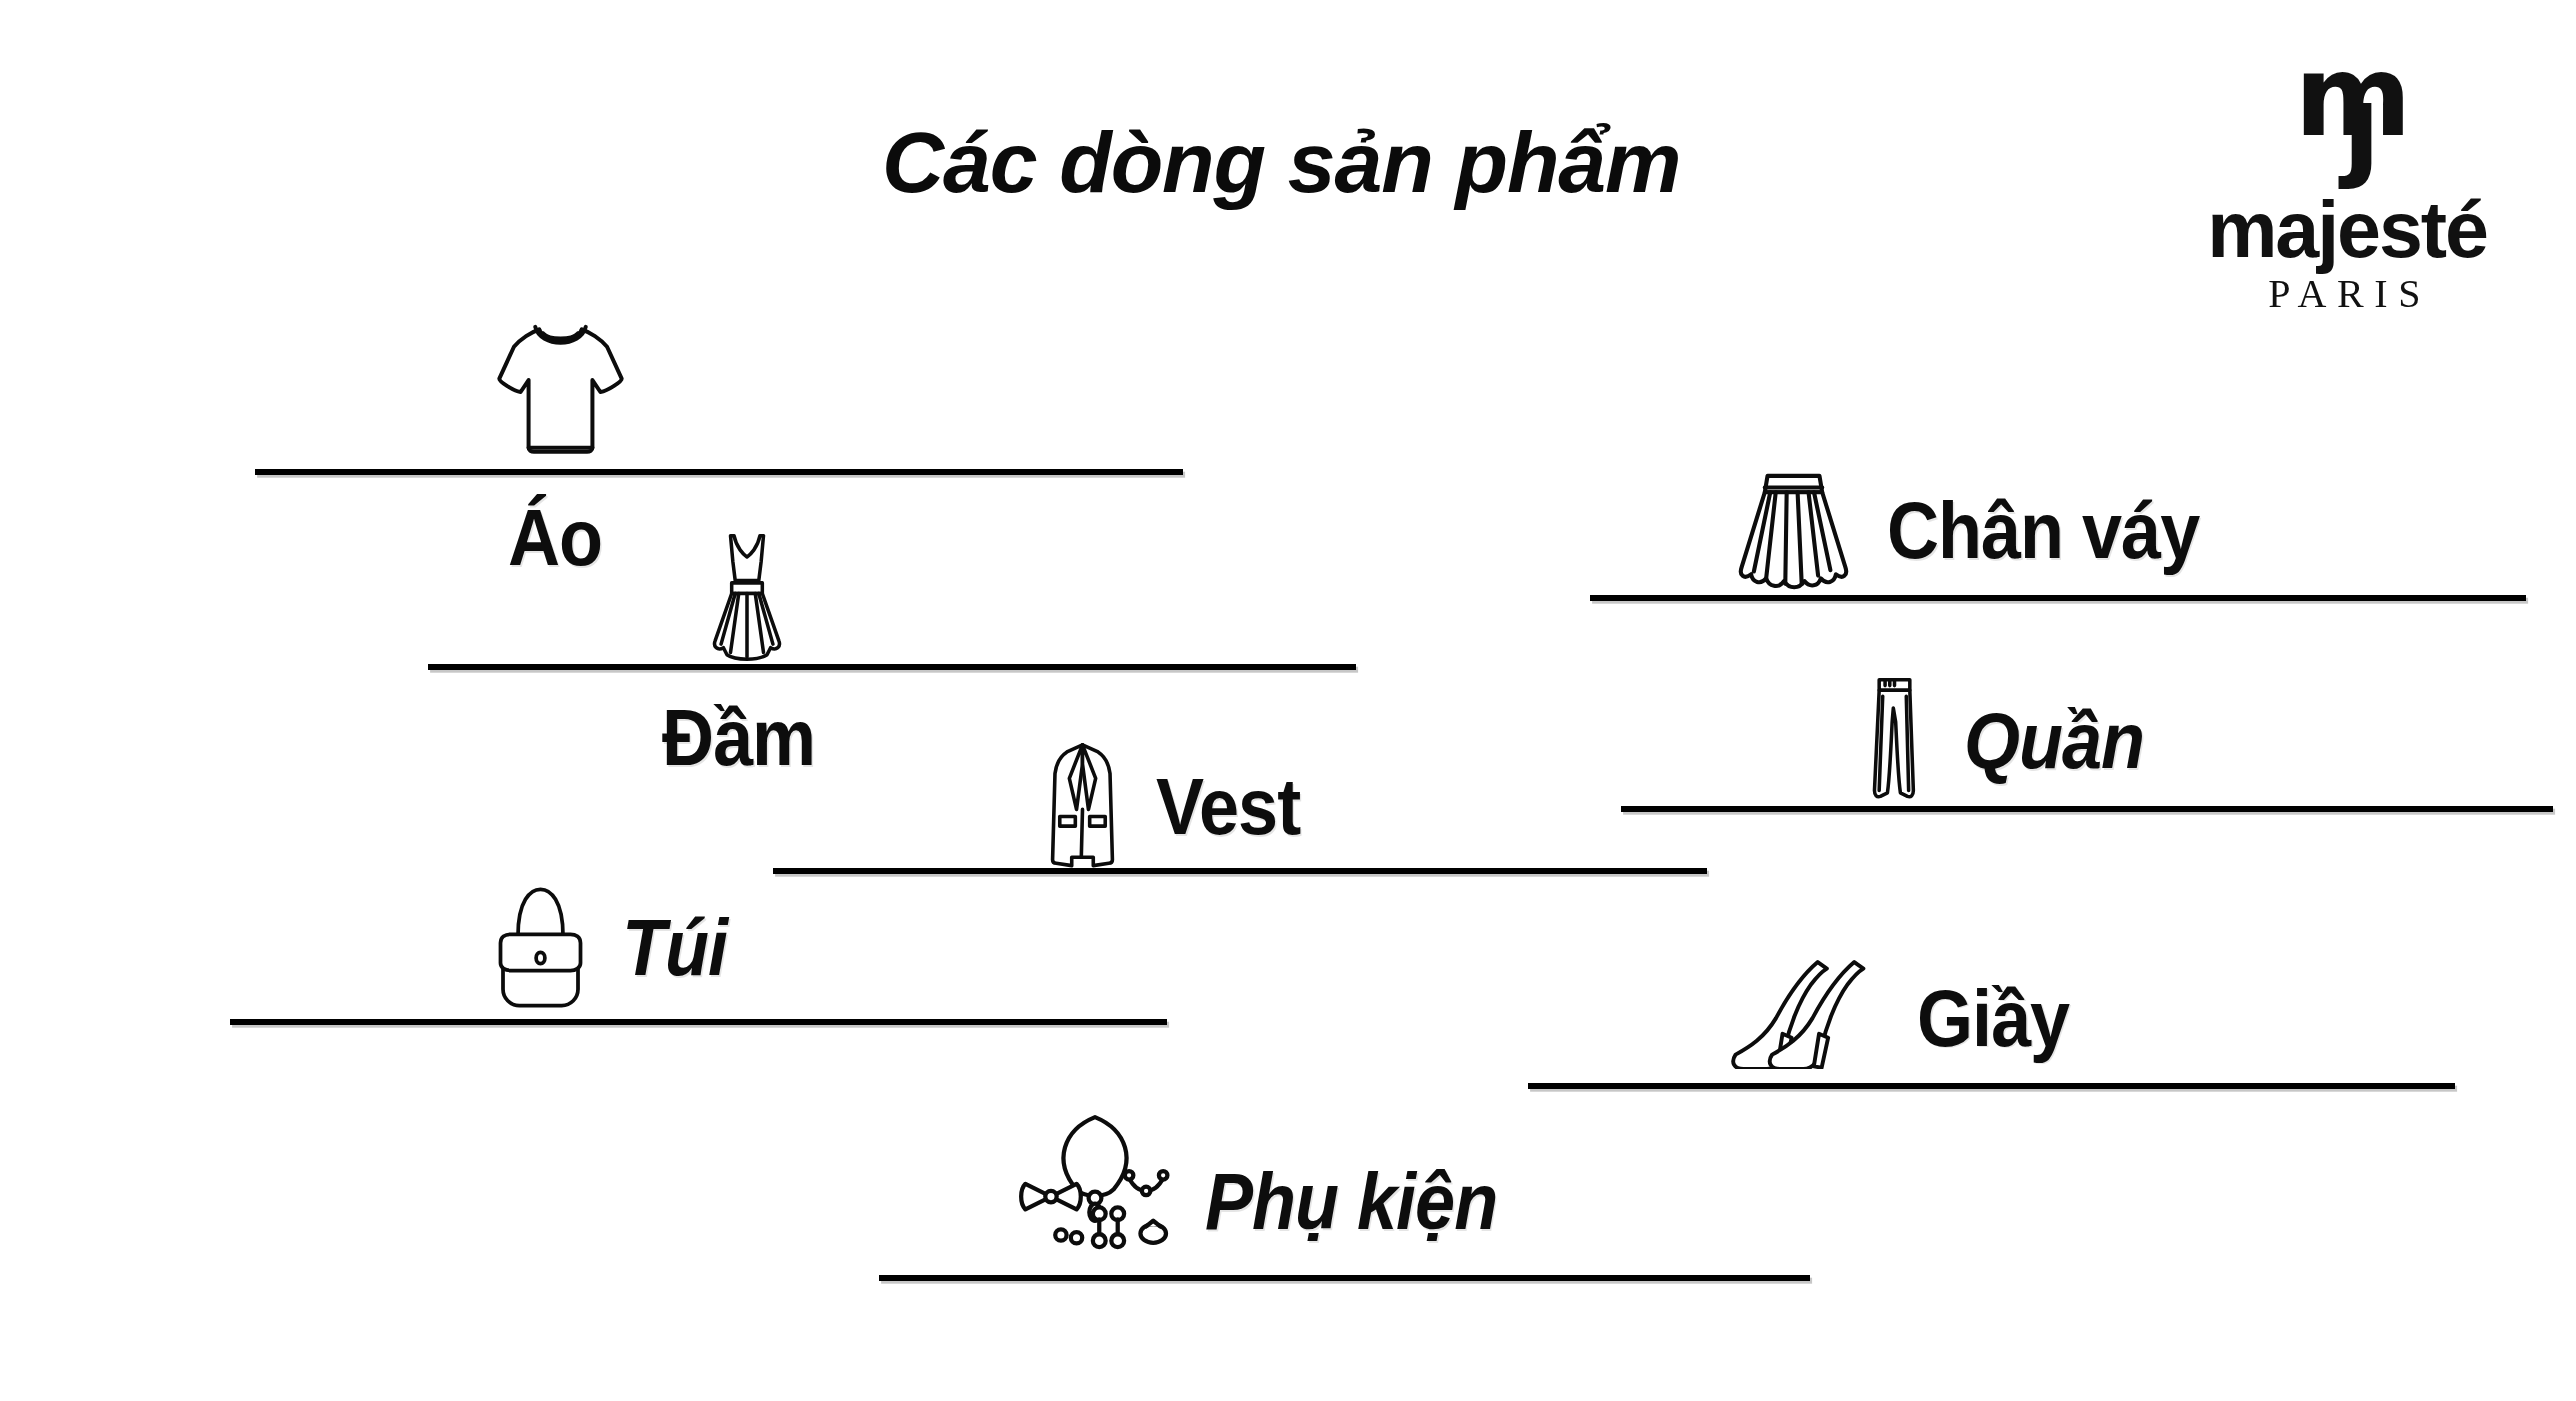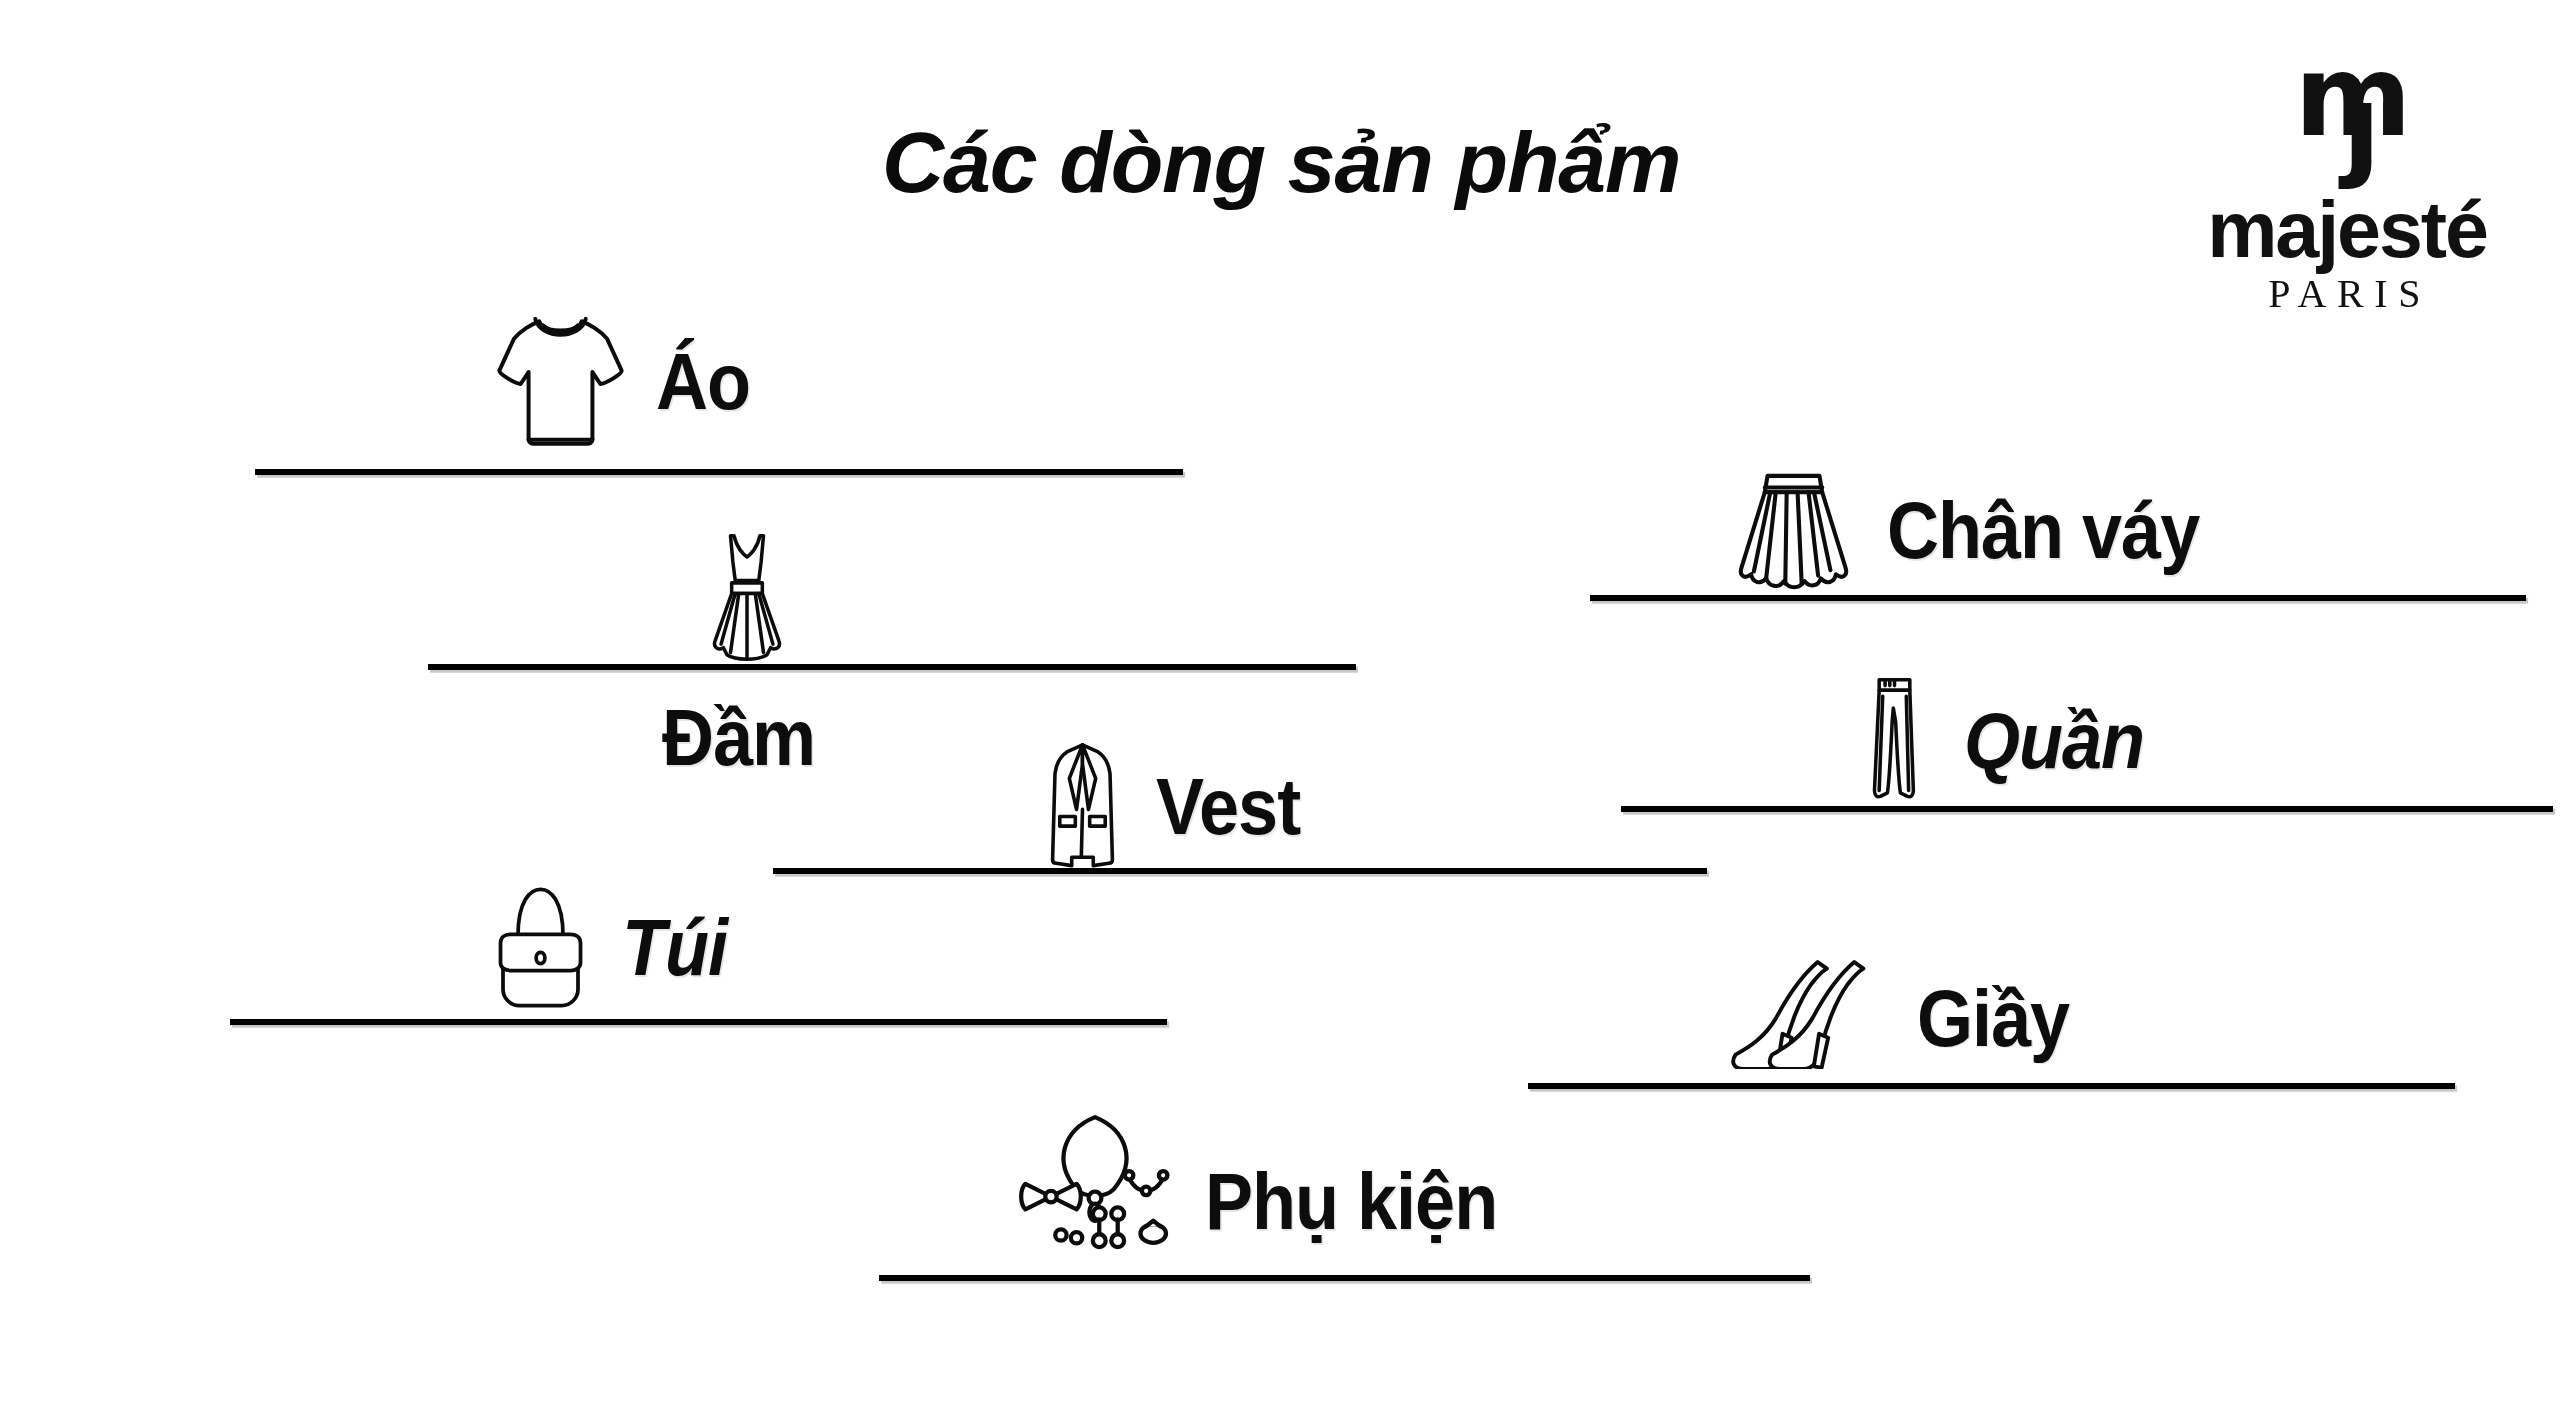--- a/index.html
+++ b/index.html
@@ -65,21 +65,21 @@
   <div class="monogram">
     <svg width="213" height="139" viewBox="0 0 400 262" aria-hidden="true">
       <text x="100" y="158" font-family="DejaVu Sans, Liberation Sans, sans-serif" font-size="212" font-weight="bold" fill="#111">m</text>
       <text x="190" y="214" font-family="DejaVu Sans, Liberation Sans, sans-serif" font-size="212" font-weight="bold" fill="#111">ȷ</text>
     </svg>
   </div>
   <div class="brand">majesté</div>
   <div class="city">PARIS</div>
 </div>
 
-<div class="category" style="left:494px;top:309px;">
+<div class="category" style="left:494px;top:317px;flex-direction:column;">
   <span class="icon">
     <svg width="133" height="146" viewBox="0 0 100 105">
       <path class="icw" d="M34,7 C28,9 20,14 15,20 L4,44 C4,46 14,53 20,54 L26,45 L26,96 C26,98 28,99 30,99 L70,99 C72,99 74,98 74,96 L74,45 L80,54 C86,53 96,46 96,44 L85,20 C80,14 72,9 66,7"></path>
       <path class="ic" d="M31,5 C35,21 65,21 69,5"></path>
       <path class="ic" d="M34,7 C38,17 62,17 66,7"></path>
       <path class="ic" d="M37,10 C41,15 59,15 63,10"></path>
       <path class="ic" stroke-width="5" d="M26,96 L74,96"></path>
     </svg>
   </span>
   <span class="label">Áo</span>
@@ -120,21 +120,21 @@
       <path class="ic" stroke-width="5" d="M24,42 C24,14 34,5 42,5 C50,5 60,14 60,42"></path>
       <rect class="icw" stroke-width="4" x="12" y="46" width="60" height="52" rx="13"></rect>
       <path class="icw" stroke-width="5" d="M10,48 C10,43 14,41 18,41 L66,41 C70,41 74,43 74,48 L74,64 C74,68 70,70 66,70 L18,70 C14,70 10,68 10,64 Z"></path>
       <ellipse class="icw" stroke-width="3" cx="42" cy="60" rx="3.5" ry="4.5"></ellipse>
     </svg>
   </span>
   <span class="label">Túi</span>
 </div>
 <div class="rule" style="left:230px;top:1019px;width:937px;"></div>
 
-<div class="category" style="left:1014px;top:1110px;">
+<div class="category" style="left:1014px;top:1110px;font-style:italic;">
   <span class="icon">
     <svg width="162" height="142" viewBox="0 0 112 100">
       <path class="icw" d="M56,5 C34,14 26,36 43,56 C49,62 63,62 69,56 C86,36 78,14 56,5 Z"></path>
       <circle class="icw" cx="56" cy="62" r="4.5"></circle>
       <ellipse class="icw" cx="56" cy="72" rx="4" ry="6"></ellipse>
       <path class="icw" d="M7,52 L25,61 L7,70 C3,66 3,56 7,52 Z"></path>
       <path class="icw" d="M43,52 L25,61 L43,70 C47,66 47,56 43,52 Z"></path>
       <circle class="icw" cx="25" cy="61" r="4"></circle>
       <circle class="icw" cx="59" cy="73" r="4.5"></circle>
         <line class="ic" x1="59" y1="77" x2="59" y2="88"></line>

